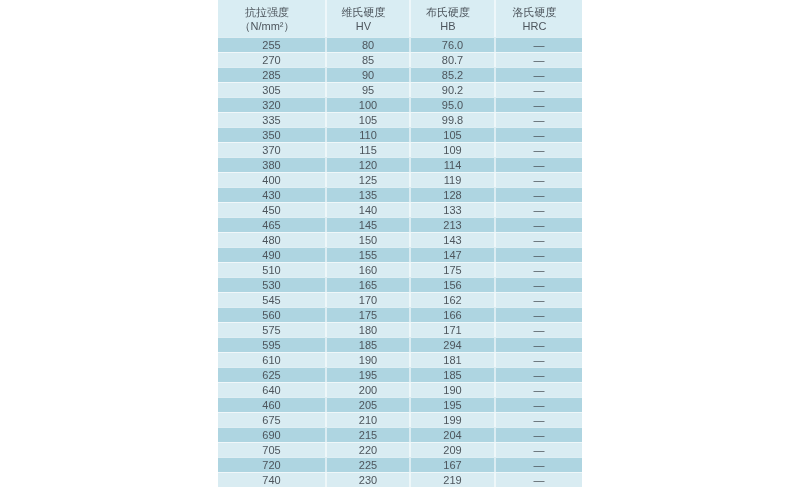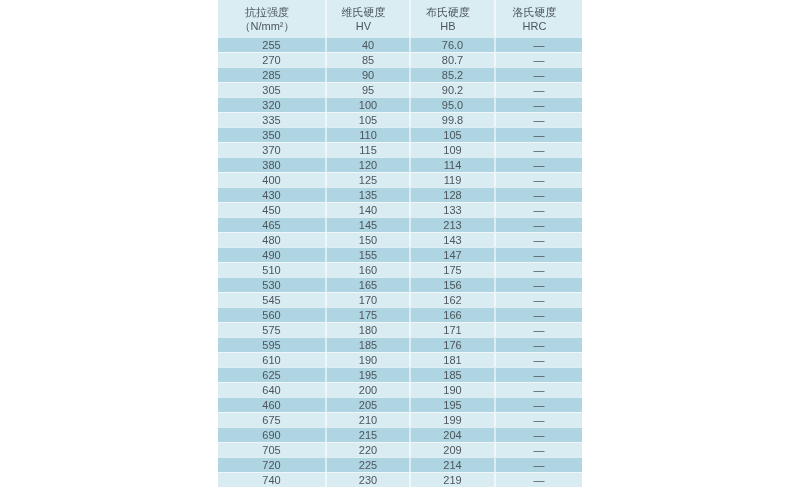--- a/index.html
+++ b/index.html
@@ -83,21 +83,21 @@
         </th>
         <th>
           <span class="hdr-line">洛氏硬度</span>
           <span class="hdr-line">HRC</span>
         </th>
       </tr>
     </thead>
     <tbody>
         <tr>
           <td>255</td>
-          <td>40</td>
+          <td>80</td>
           <td>76.0</td>
           <td>—</td>
         </tr>
         <tr>
           <td>270</td>
           <td>85</td>
           <td>80.7</td>
           <td>—</td>
         </tr>
         <tr>
@@ -204,21 +204,21 @@
         </tr>
         <tr>
           <td>575</td>
           <td>180</td>
           <td>171</td>
           <td>—</td>
         </tr>
         <tr>
           <td>595</td>
           <td>185</td>
-          <td>176</td>
+          <td>294</td>
           <td>—</td>
         </tr>
         <tr>
           <td>610</td>
           <td>190</td>
           <td>181</td>
           <td>—</td>
         </tr>
         <tr>
           <td>625</td>
@@ -252,21 +252,21 @@
         </tr>
         <tr>
           <td>705</td>
           <td>220</td>
           <td>209</td>
           <td>—</td>
         </tr>
         <tr>
           <td>720</td>
           <td>225</td>
-          <td>214</td>
+          <td>167</td>
           <td>—</td>
         </tr>
         <tr>
           <td>740</td>
           <td>230</td>
           <td>219</td>
           <td>—</td>
         </tr>
       </tbody>
   </table>

